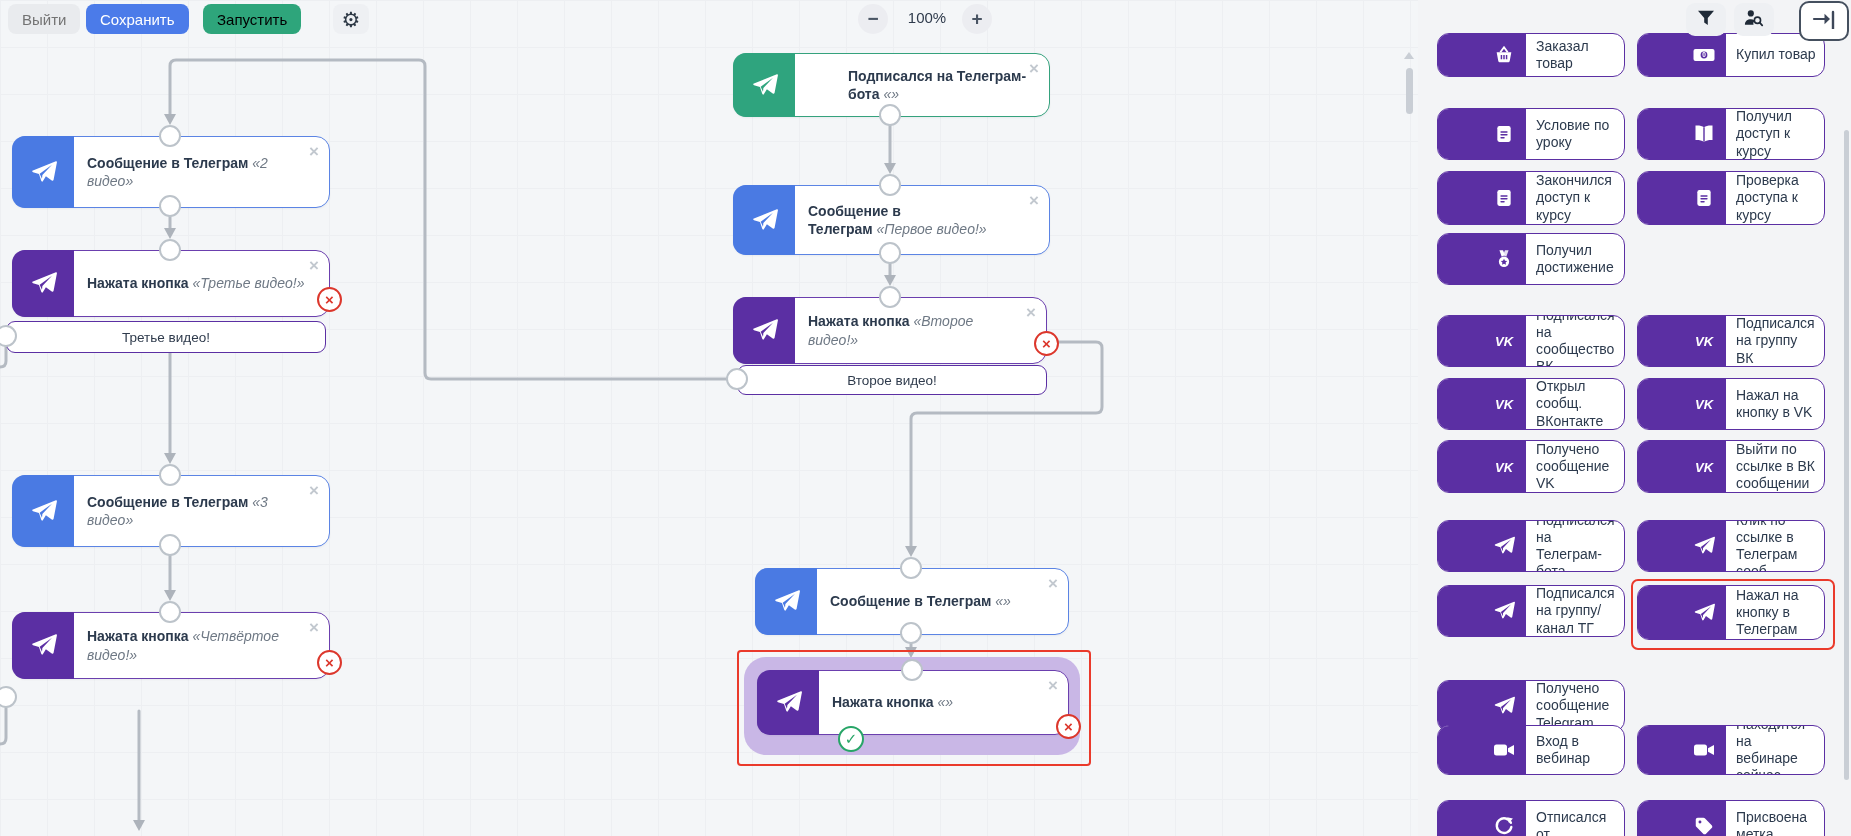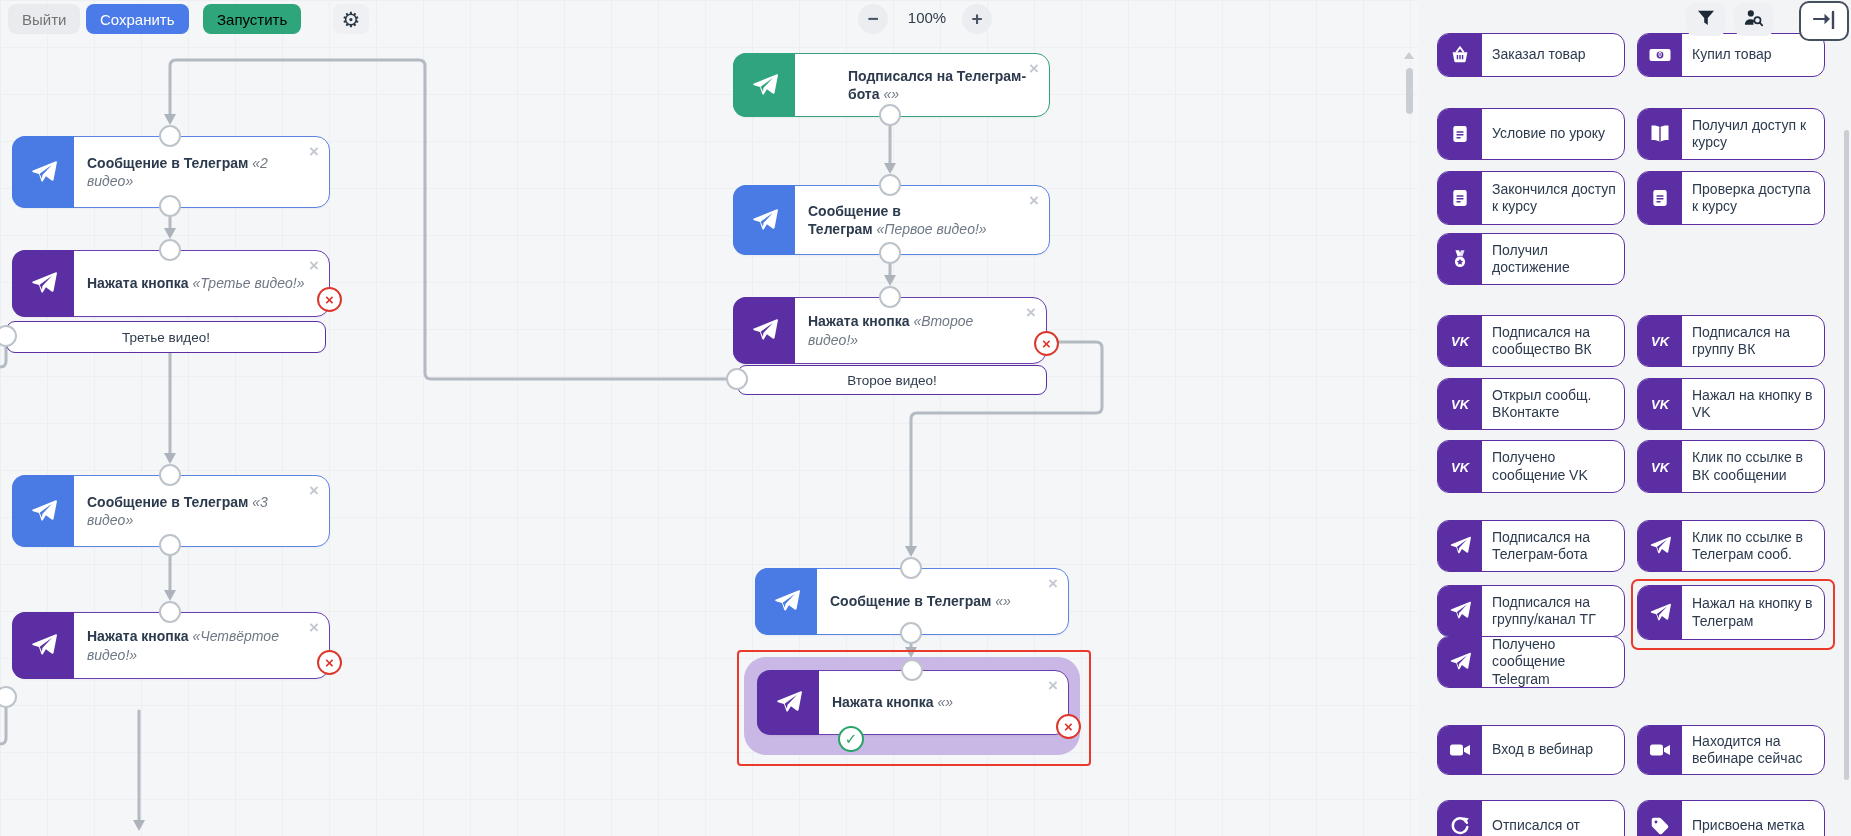--- a/index.html
+++ b/index.html
@@ -35,21 +35,21 @@
   .tb-blue{background:#4b7be9;color:#fff;}
   .tb-green{background:#2ea57b;color:#000000;}
   .tb-icon{background:#eef0f3;padding:0;}
   .zoom-circle{position:absolute;top:4px;width:30px;height:30px;border-radius:50%;background:#ecedf1;color:#4a5564;display:flex;align-items:center;justify-content:center;font-size:19px;font-weight:700;z-index:20;cursor:pointer;}
   .zoom-label{position:absolute;top:9px;left:898px;width:58px;text-align:center;font-size:15px;color:#2f3b4c;z-index:20;}
   .tr-btn{position:absolute;top:3px;width:40px;height:33px;border-radius:9px;background:#eef0f3;display:flex;align-items:center;justify-content:center;z-index:20;cursor:pointer;}
   .collapse-btn{position:absolute;top:1px;left:1799px;width:50px;height:40px;border-radius:10px;background:#fff;border:2px solid #45505f;box-sizing:border-box;display:flex;align-items:center;justify-content:center;z-index:20;cursor:pointer;}
   
   #panel{position:absolute;left:1418px;top:0;width:433px;height:836px;background:#f3f4f6;z-index:10;}
   .item{position:absolute;width:188px;background:#fff;border:1.5px solid #5b2fa3;border-radius:12px;box-sizing:border-box;display:flex;overflow:hidden;z-index:11;cursor:pointer;}
-  .item-icon{flex:0 0 44px;background:#5b2fa3;display:flex;align-items:center;justify-content:center;}
+  .item-icon{flex:0 0 44px;background:#5b2fa3;display:flex;align-items:center;justify-content:center;padding-left:44px;}
   .item-label{flex:1;display:flex;align-items:center;padding:4px 8px 4px 10px;font-size:14px;line-height:1.22;color:#2c3a4d;overflow-wrap:anywhere;}
   .item-sel{position:absolute;border:2px solid #ea3a2b;border-radius:7px;z-index:12;pointer-events:none;}
   
   .vthumb{position:absolute;background:#c9ced5;border-radius:4px;z-index:15;cursor:pointer;}
   .up-arrow{position:absolute;width:0;height:0;border-left:5px solid transparent;border-right:5px solid transparent;border-bottom:7px solid #c9ced5;z-index:15;}
 </style>
 </head>
 <body>
 
 <div id="stage">
@@ -339,21 +339,21 @@
         </svg>
       </div>
     <div class="item-label">Получено сообщение VK</div>
   </div>
   <div class="item" style="left:1637px;top:440px;height:53px">
     <div class="item-icon">
         <svg viewBox="0 0 24 24" width="24" height="24">
           <text x="12" y="16.5" text-anchor="middle" font-size="13" font-weight="bold" font-style="italic" fill="#fff">VK</text>
         </svg>
       </div>
-    <div class="item-label">Клик по ссылке в ВК сообщении</div>
+    <div class="item-label">Выйти по ссылке в ВК сообщении</div>
   </div>
 
   <div class="item" style="left:1437px;top:520px;height:52px">
     <div class="item-icon">
         <svg viewBox="0 0 24 24" width="22" height="22">
           <path fill="#fff" d="M23 2 2.6 10.2c-.9.36-.84 1.2.08 1.5l5.3 1.64 2 6.1c.28.84 1.1.9 1.55.14l2.6-4.3 5.2 3.9c.66.5 1.44.16 1.64-.66L23.9 3.1c.23-.94-.36-1.44-.9-1.1zM8.6 13l11-8-8.6 9.2-.35 3.4z"></path>
         </svg>
       </div>
     <div class="item-label">Подписался на Телеграм-бота</div>
   </div>
@@ -377,21 +377,21 @@
   <div class="item" style="left:1637px;top:585px;height:55px">
     <div class="item-icon">
         <svg viewBox="0 0 24 24" width="22" height="22">
           <path fill="#fff" d="M23 2 2.6 10.2c-.9.36-.84 1.2.08 1.5l5.3 1.64 2 6.1c.28.84 1.1.9 1.55.14l2.6-4.3 5.2 3.9c.66.5 1.44.16 1.64-.66L23.9 3.1c.23-.94-.36-1.44-.9-1.1zM8.6 13l11-8-8.6 9.2-.35 3.4z"></path>
         </svg>
       </div>
     <div class="item-label">Нажал на кнопку в Телеграм</div>
   </div>
   <div class="item-sel" style="left:1631px;top:579px;width:200px;height:67px"></div>
 
-  <div class="item" style="left:1437px;top:636px;height:52px">
+  <div class="item" style="left:1437px;top:680px;height:52px">
     <div class="item-icon">
         <svg viewBox="0 0 24 24" width="22" height="22">
           <path fill="#fff" d="M23 2 2.6 10.2c-.9.36-.84 1.2.08 1.5l5.3 1.64 2 6.1c.28.84 1.1.9 1.55.14l2.6-4.3 5.2 3.9c.66.5 1.44.16 1.64-.66L23.9 3.1c.23-.94-.36-1.44-.9-1.1zM8.6 13l11-8-8.6 9.2-.35 3.4z"></path>
         </svg>
       </div>
     <div class="item-label">Получено сообщение Telegram</div>
   </div>
 
   <div class="item" style="left:1437px;top:725px;height:50px">
     <div class="item-icon">

